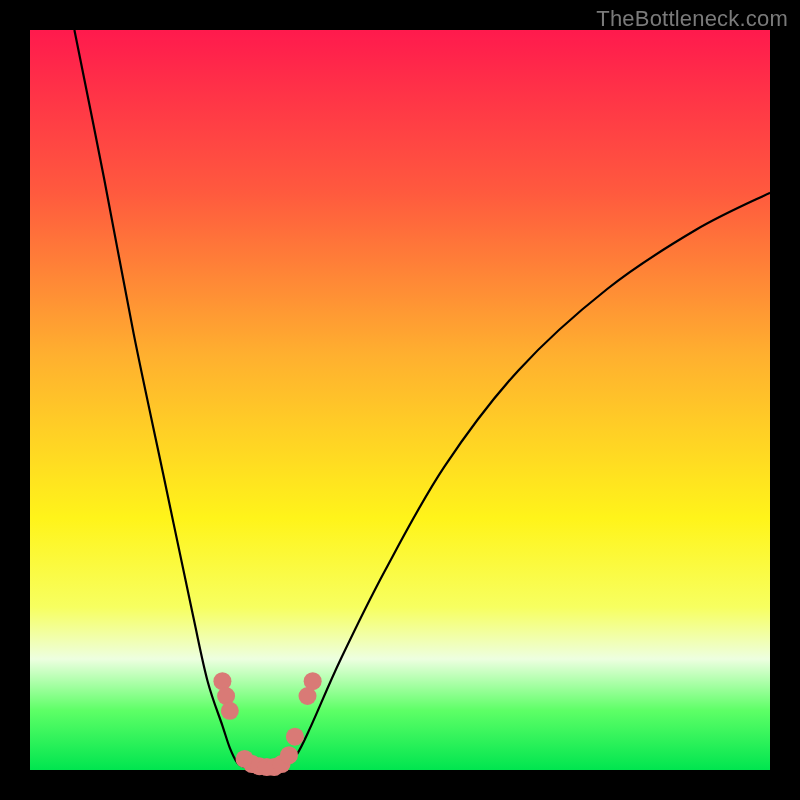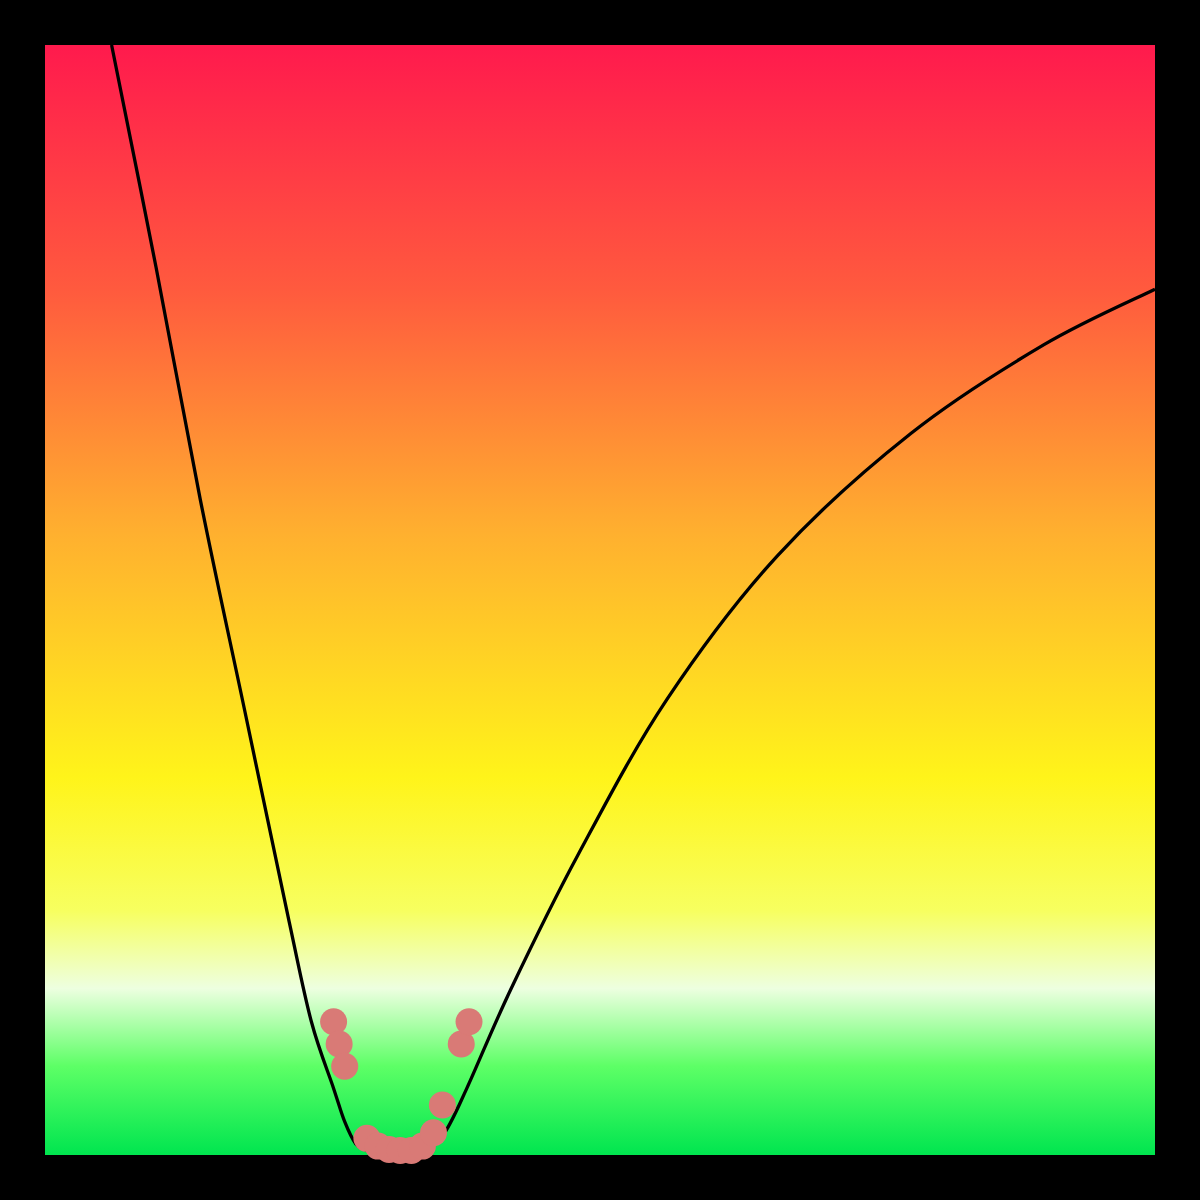--- a/index.html
+++ b/index.html
@@ -49,20 +49,21 @@
     top: 0;
     width: 740px;
     height: 740px;
     overflow: visible;
   }
 </style>
 </head>
 <body>
 
 <div class="frame">
+  <div class="watermark">TheBottleneck.com</div>
   <div class="plot-area">
     <svg class="curves" viewBox="0 0 740 740">
       <path id="left-curve" fill="none" stroke="#000" stroke-width="2.2" d="M 44.4 0 C 49.33333333333333 24.666666666666668, 64.13333333333333 97.43333333333334, 74 148 C 83.86666666666667 198.56666666666666, 93.73333333333335 254.0666666666667, 103.60000000000001 303.40000000000003 C 113.46666666666667 352.73333333333335, 123.33333333333331 397.1333333333333, 133.2 444 C 143.06666666666666 490.8666666666667, 155.4 550.0666666666667, 162.8 584.6 C 170.20000000000002 619.1333333333333, 172.66666666666666 632.7, 177.6 651.2 C 182.53333333333333 669.7, 188.7 684.5, 192.4 695.6 C 196.10000000000002 706.7, 197.33333333333334 711.6333333333333, 199.8 717.8 C 202.26666666666668 723.9666666666666, 204.73333333333335 729.3933333333333, 207.20000000000002 732.6 C 209.66666666666669 735.8066666666667, 212.13333333333333 735.8066666666666, 214.6 737.04 C 217.06666666666666 738.2733333333333, 220.76666666666665 739.5066666666667, 222 740"></path>
       <path id="right-curve" fill="none" stroke="#000" stroke-width="2.2" d="M 251.60000000000002 740 C 254.0666666666667 737.5333333333333, 261.46666666666664 732.6, 266.4 725.2 C 271.3333333333333 717.8000000000001, 273.79999999999995 711.6333333333333, 281.2 695.6 C 288.6 679.5666666666667, 298.4666666666667 654.9, 310.8 629 C 323.1333333333333 603.1, 337.93333333333334 572.2666666666667, 355.2 540.2 C 372.46666666666664 508.1333333333334, 392.20000000000005 469.90000000000003, 414.40000000000003 436.6 C 436.6 403.3, 461.2666666666667 370, 488.40000000000003 340.4 C 515.5333333333334 310.79999999999995, 547.6 282.43333333333334, 577.2 259 C 606.8000000000001 235.5666666666667, 638.8666666666667 215.8333333333334, 666 199.80000000000007 C 693.1333333333333 183.76666666666674, 727.6666666666666 168.96666666666664, 740 162.79999999999995"></path>
       <g id="dots">
           <circle cx="192.4" cy="651.2" r="9" fill="#d97a76"></circle>
           <circle cx="196.10000000000002" cy="666" r="9" fill="#d97a76"></circle>
           <circle cx="199.8" cy="680.8" r="9" fill="#d97a76"></circle>
           <circle cx="214.6" cy="728.9" r="9" fill="#d97a76"></circle>
           <circle cx="222" cy="734.08" r="9" fill="#d97a76"></circle>

